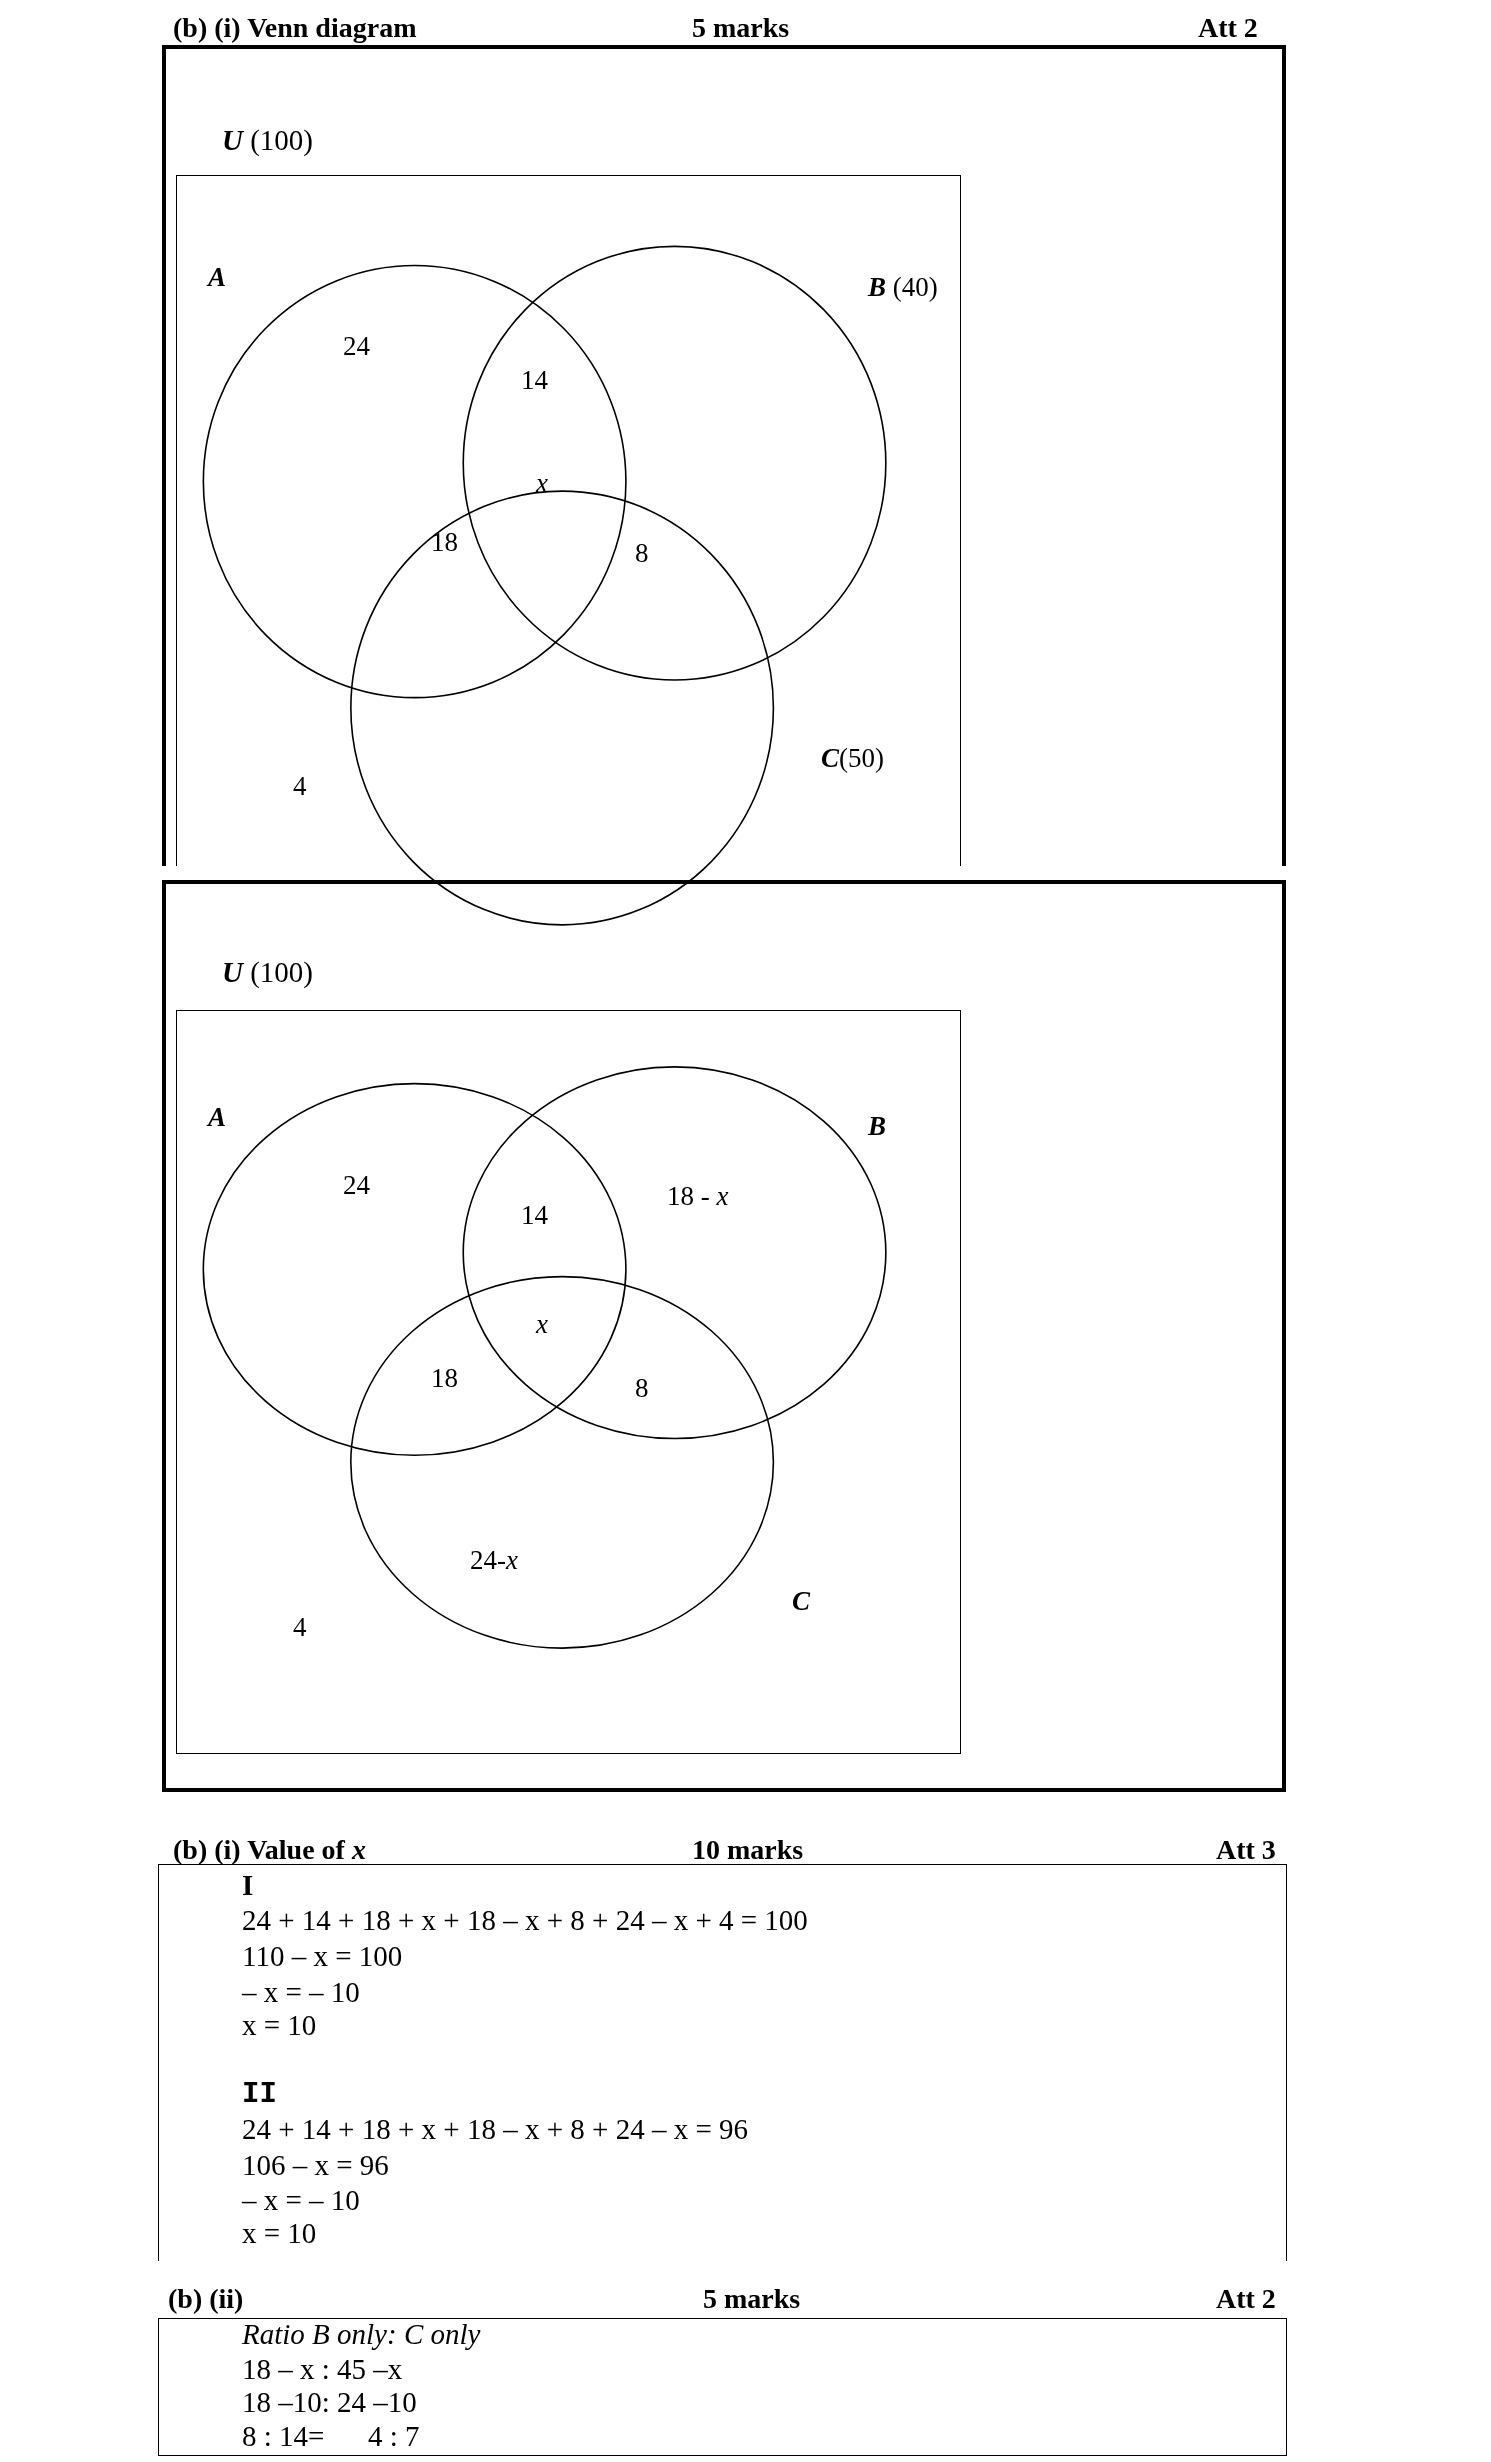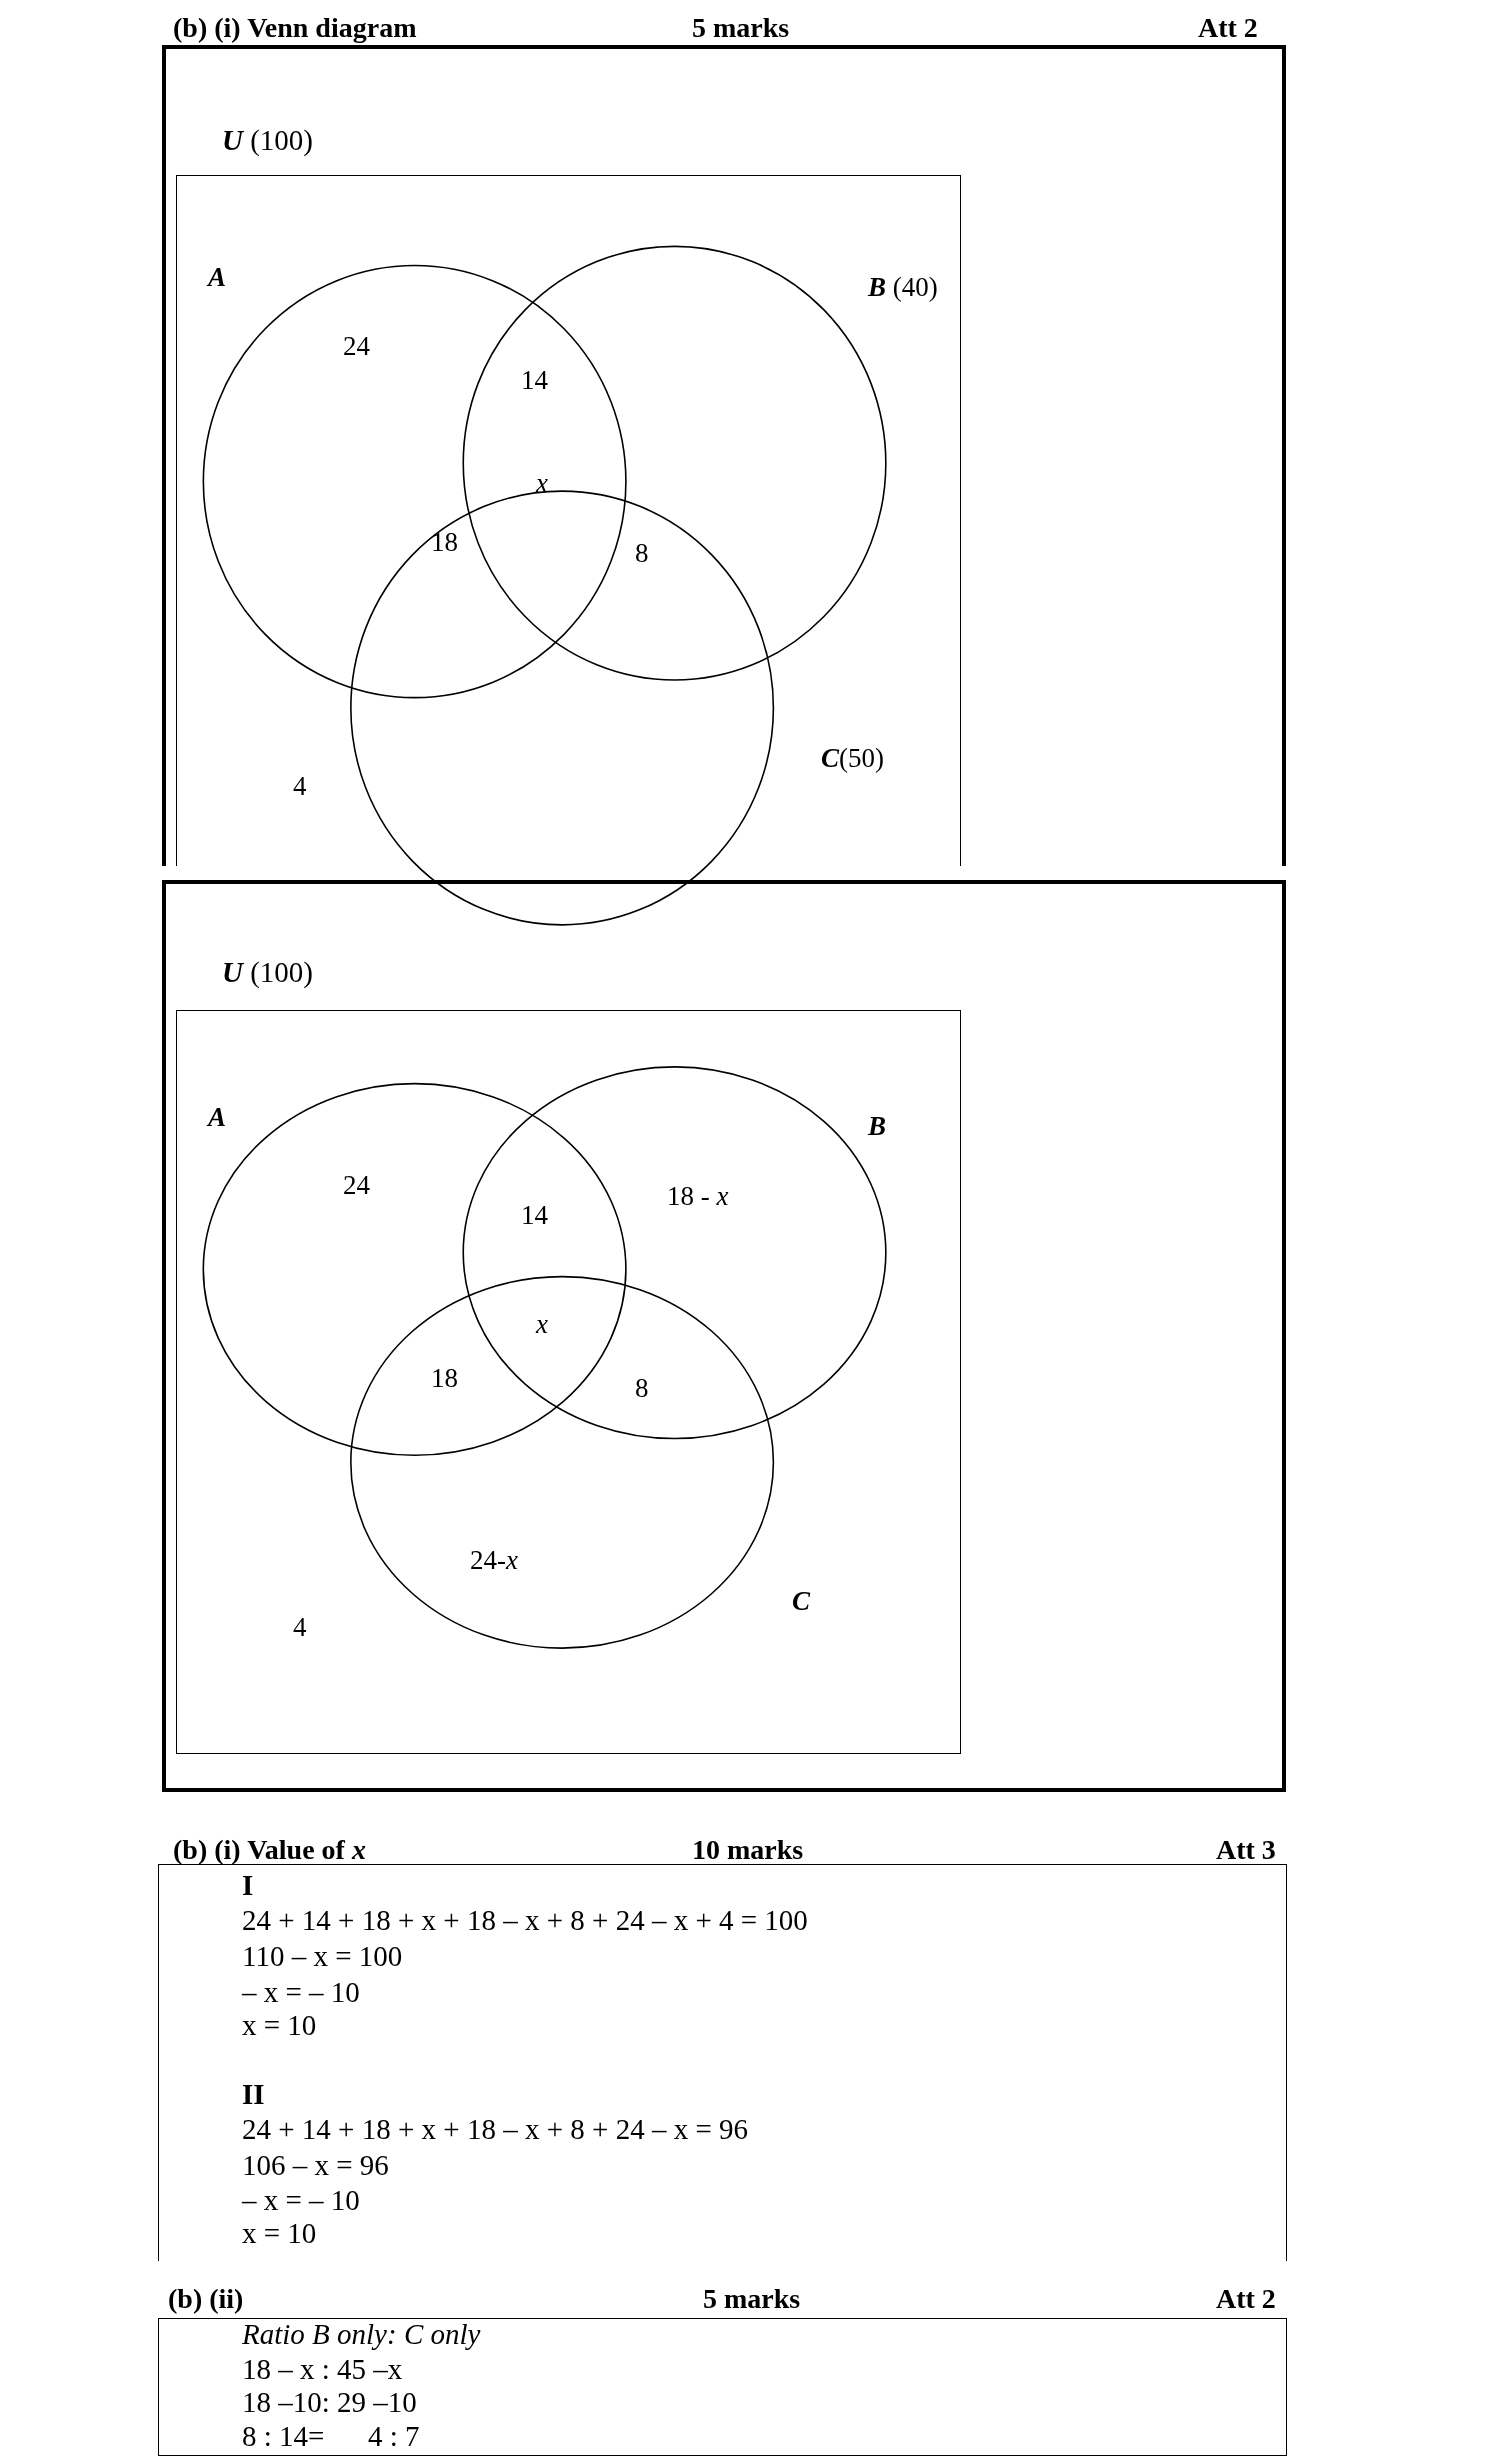--- a/index.html
+++ b/index.html
@@ -92,29 +92,29 @@
 <div class="hdr" style="left:1216px; top:1836px;">Att 3</div>
 
 <div class="thin-box open-bottom" style="left:158px; top:1864px; width:1129px; height:397px;"></div>
 
 <div class="work-line work-head" style="top:1871px;">I</div>
 <div class="work-line" style="top:1906px;">24 + 14 + 18 + x + 18 – x + 8 + 24 – x + 4 = 100</div>
 <div class="work-line" style="top:1942px;">110 – x = 100</div>
 <div class="work-line" style="top:1978px;">– x = – 10</div>
 <div class="work-line" style="top:2011px;">x = 10</div>
 
-<div class="work-line work-head" style="top:2080px;">II</div>
+<div class="work-line work-head" style="top:2080px;font-family:Liberation Mono, monospace;">II</div>
 <div class="work-line" style="top:2115px;">24 + 14 + 18 + x + 18 – x + 8 + 24 – x   = 96</div>
 <div class="work-line" style="top:2151px;">106 – x   = 96</div>
 <div class="work-line" style="top:2186px;">– x = – 10</div>
 <div class="work-line" style="top:2219px;">x = 10</div>
 
 <div class="hdr" style="left:168px; top:2285px;">(b) (ii)</div>
 <div class="hdr" style="left:703px; top:2285px;">5 marks</div>
 <div class="hdr" style="left:1216px; top:2285px;">Att 2</div>
 
 <div class="thin-box" style="left:158px; top:2318px; width:1129px; height:138px;"></div>
 
 <div class="work-line" style="top:2320px;font-style:italic;">Ratio B only: C only</div>
 <div class="work-line" style="top:2355px;">18 – x : 45 –x</div>
-<div class="work-line" style="top:2388px;">18 –10: 29 –10</div>
+<div class="work-line" style="top:2388px;">18 –10: 24 –10</div>
 <div class="work-line" style="top:2422px; white-space:pre;">8 : 14=      4 : 7</div>
 
 
 </body></html>

